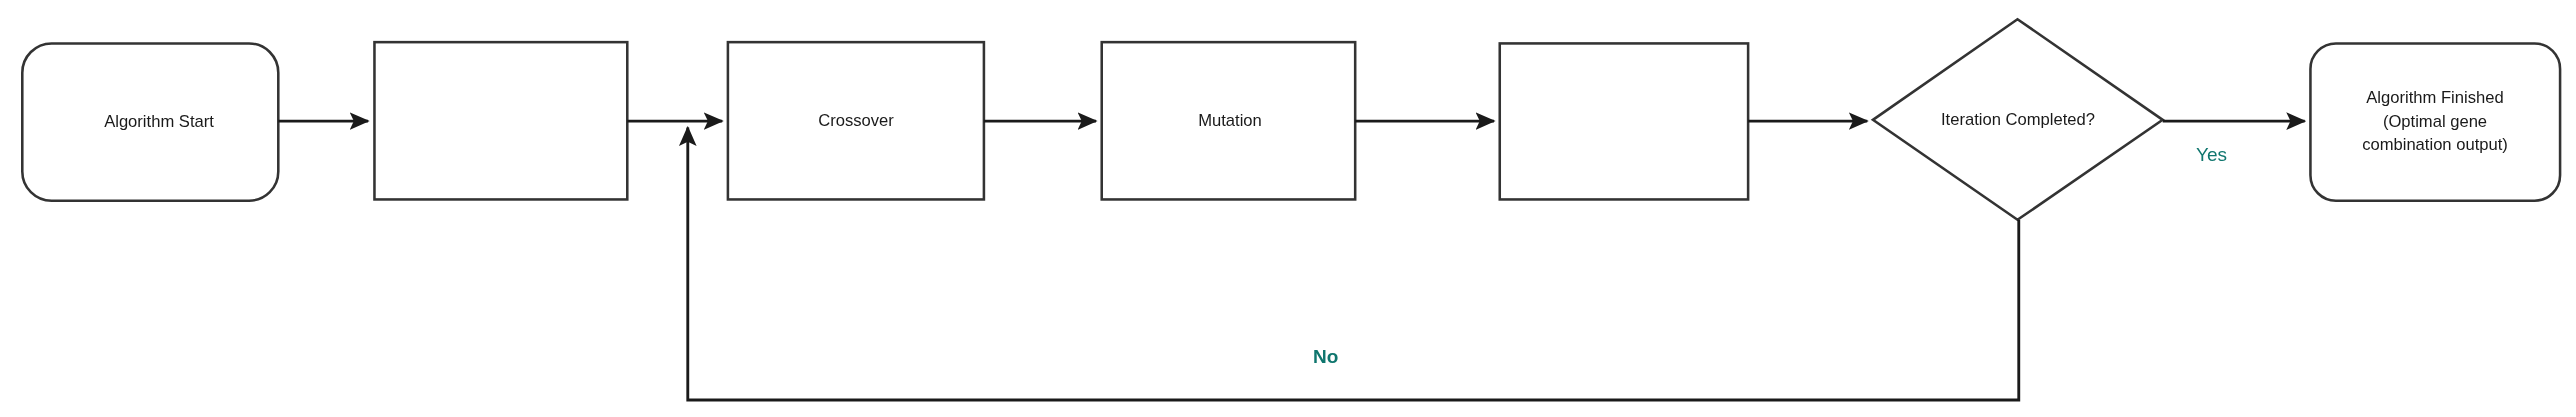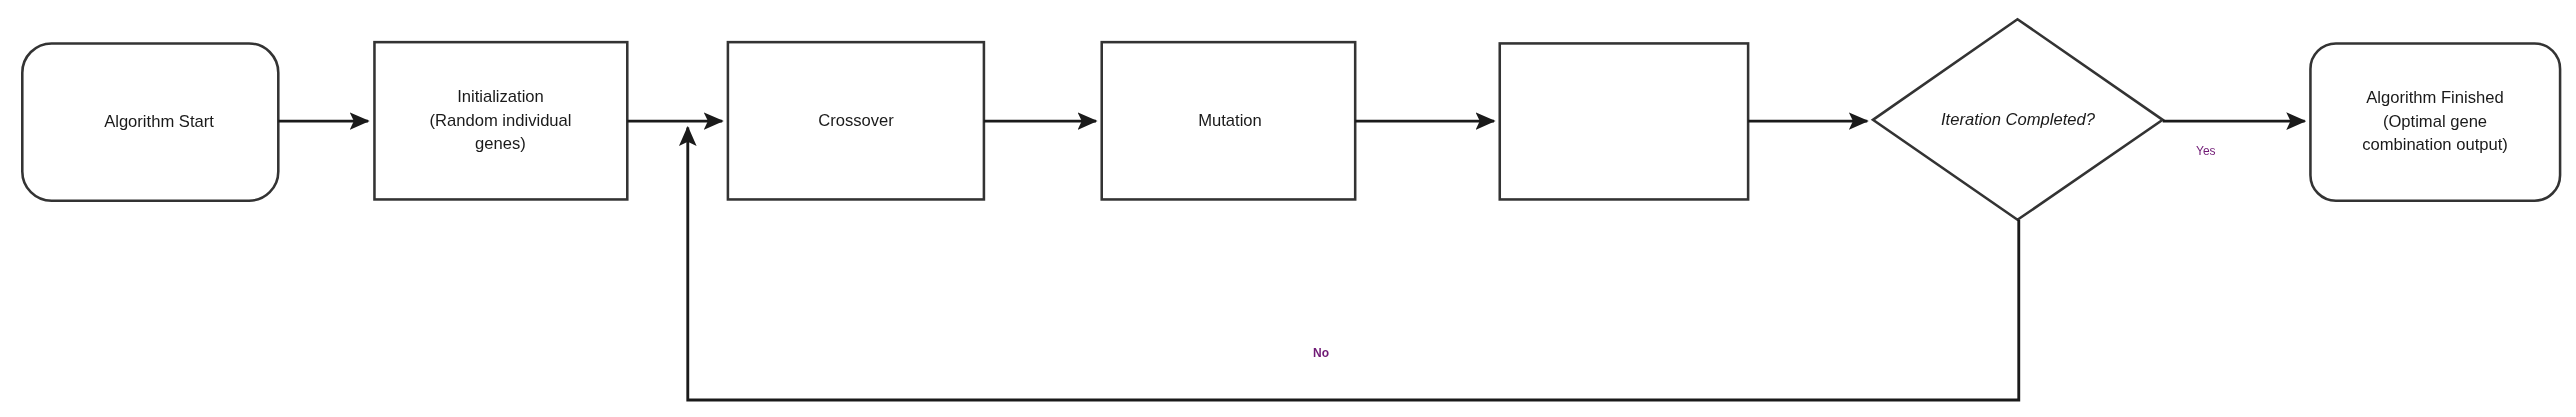--- a/index.html
+++ b/index.html
@@ -30,22 +30,22 @@
     justify-content: center;
     text-align: center;
     color: #1a1a1a;
     font-size: 16.6px;
     line-height: 1.42;
     white-space: pre-line;
     pointer-events: none;
   }
   .edge-label {
     position: absolute;
-    color: #701a75;
-    font-size: 12px;
+    color: #0f766e;
+    font-size: 19px;
     line-height: 1;
     white-space: nowrap;
     text-align: center;
   }
 </style>
 </head>
 <body>
 
 <div id="canvas">
 
@@ -80,30 +80,27 @@
 
     <line x1="2745" y1="190" x2="2932" y2="190" stroke="#1a1a1a" stroke-width="4.5" marker-end="url(#arrowhead)"></line>
 
     <line x1="3396" y1="190" x2="3619" y2="190" stroke="#1a1a1a" stroke-width="4.5" marker-end="url(#arrowhead)"></line>
 
     <path d="M 3170 345 L 3170 628 L 1080 628 L 1080 200" fill="none" stroke="#1a1a1a" stroke-width="4.5" marker-end="url(#arrowhead)"></path>
   </svg>
 
   <div class="node-label" style="left:22px; top:43px; width:256px; height:157px;padding-left:9px;">Algorithm Start</div>
 
-  <div class="node-label" style="left:374px; top:42px; width:253px; height:157px;">Initialization
-(Random individual
-genes)</div>
 
   <div class="node-label" style="left:728px; top:42px; width:256px; height:157px;">Crossover</div>
 
   <div class="node-label" style="left:1102px; top:42px; width:256px; height:157px;">Mutation</div>
 
 
-  <div class="node-label" style="left:1873px; top:102px; width:290px; height:36px;font-style:italic;">Iteration Completed?</div>
+  <div class="node-label" style="left:1873px; top:102px; width:290px; height:36px;">Iteration Completed?</div>
 
   <div class="node-label" style="left:2310px; top:43px; width:250px; height:157px;">Algorithm Finished
 (Optimal gene
 combination output)</div>
 
   <div class="edge-label" style="left:2196px; top:145px;">Yes</div>
 
   <div class="edge-label" style="left:1313px; top:347px;font-weight:bold;">No</div>
 
 </div>

